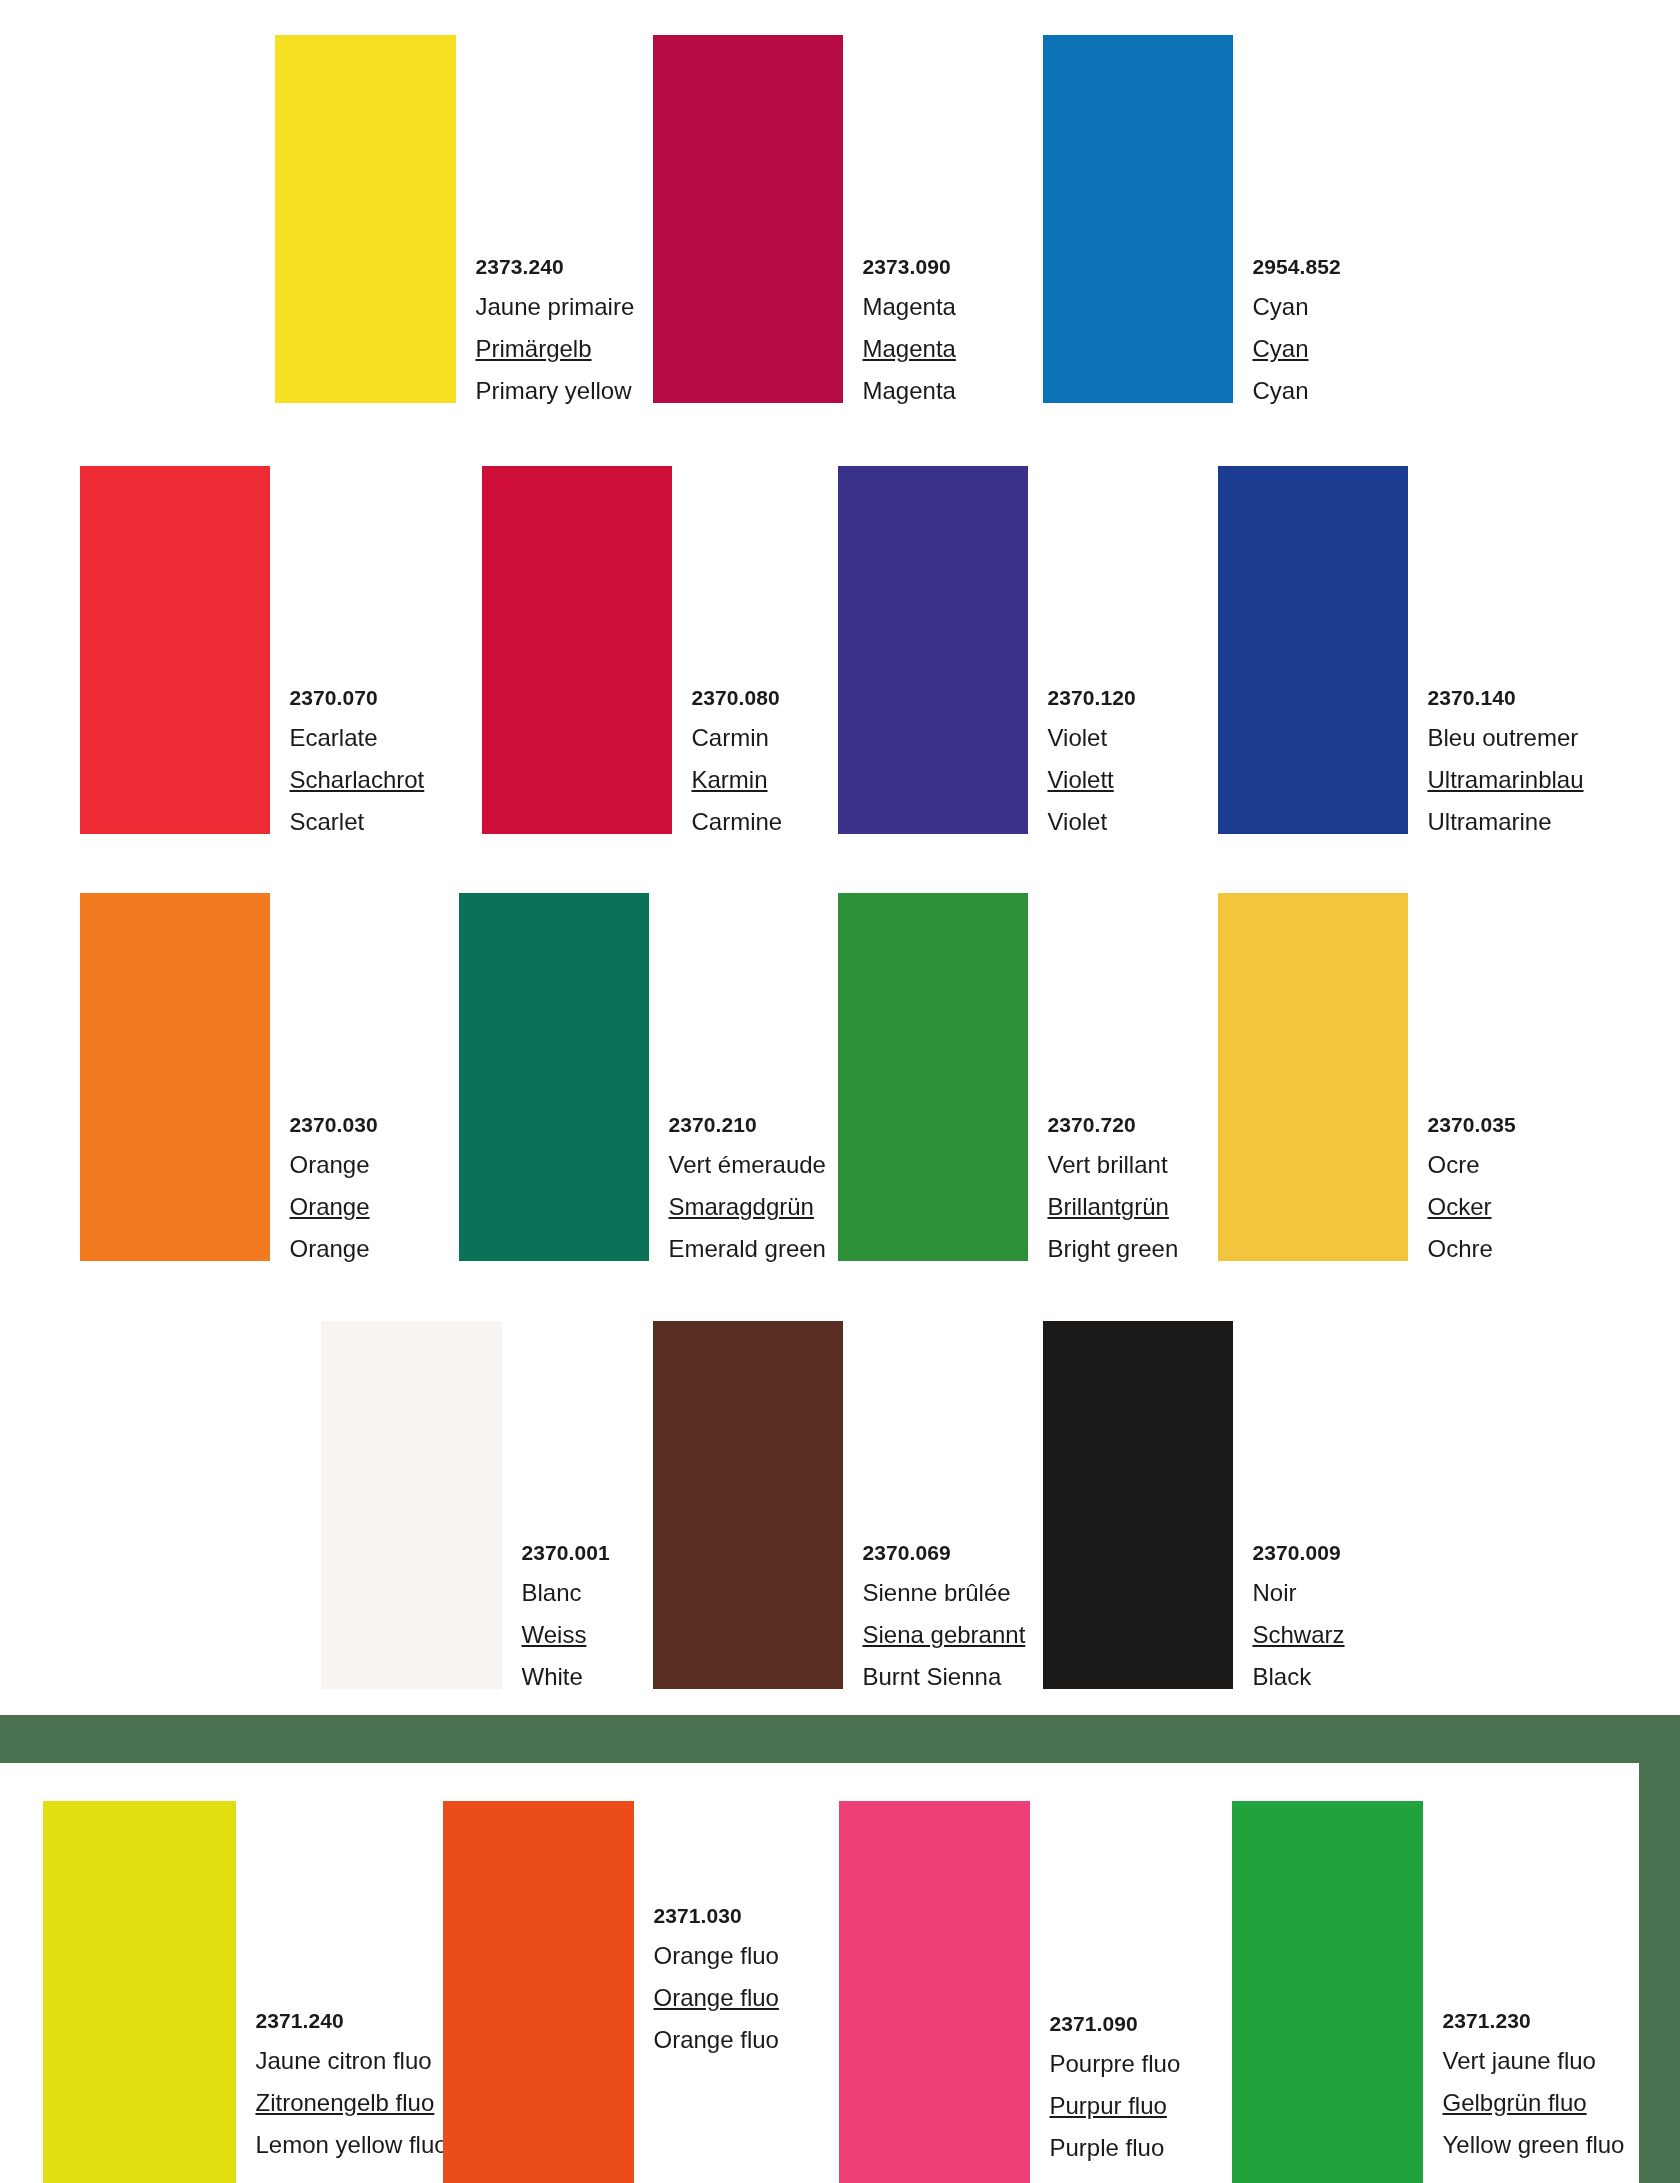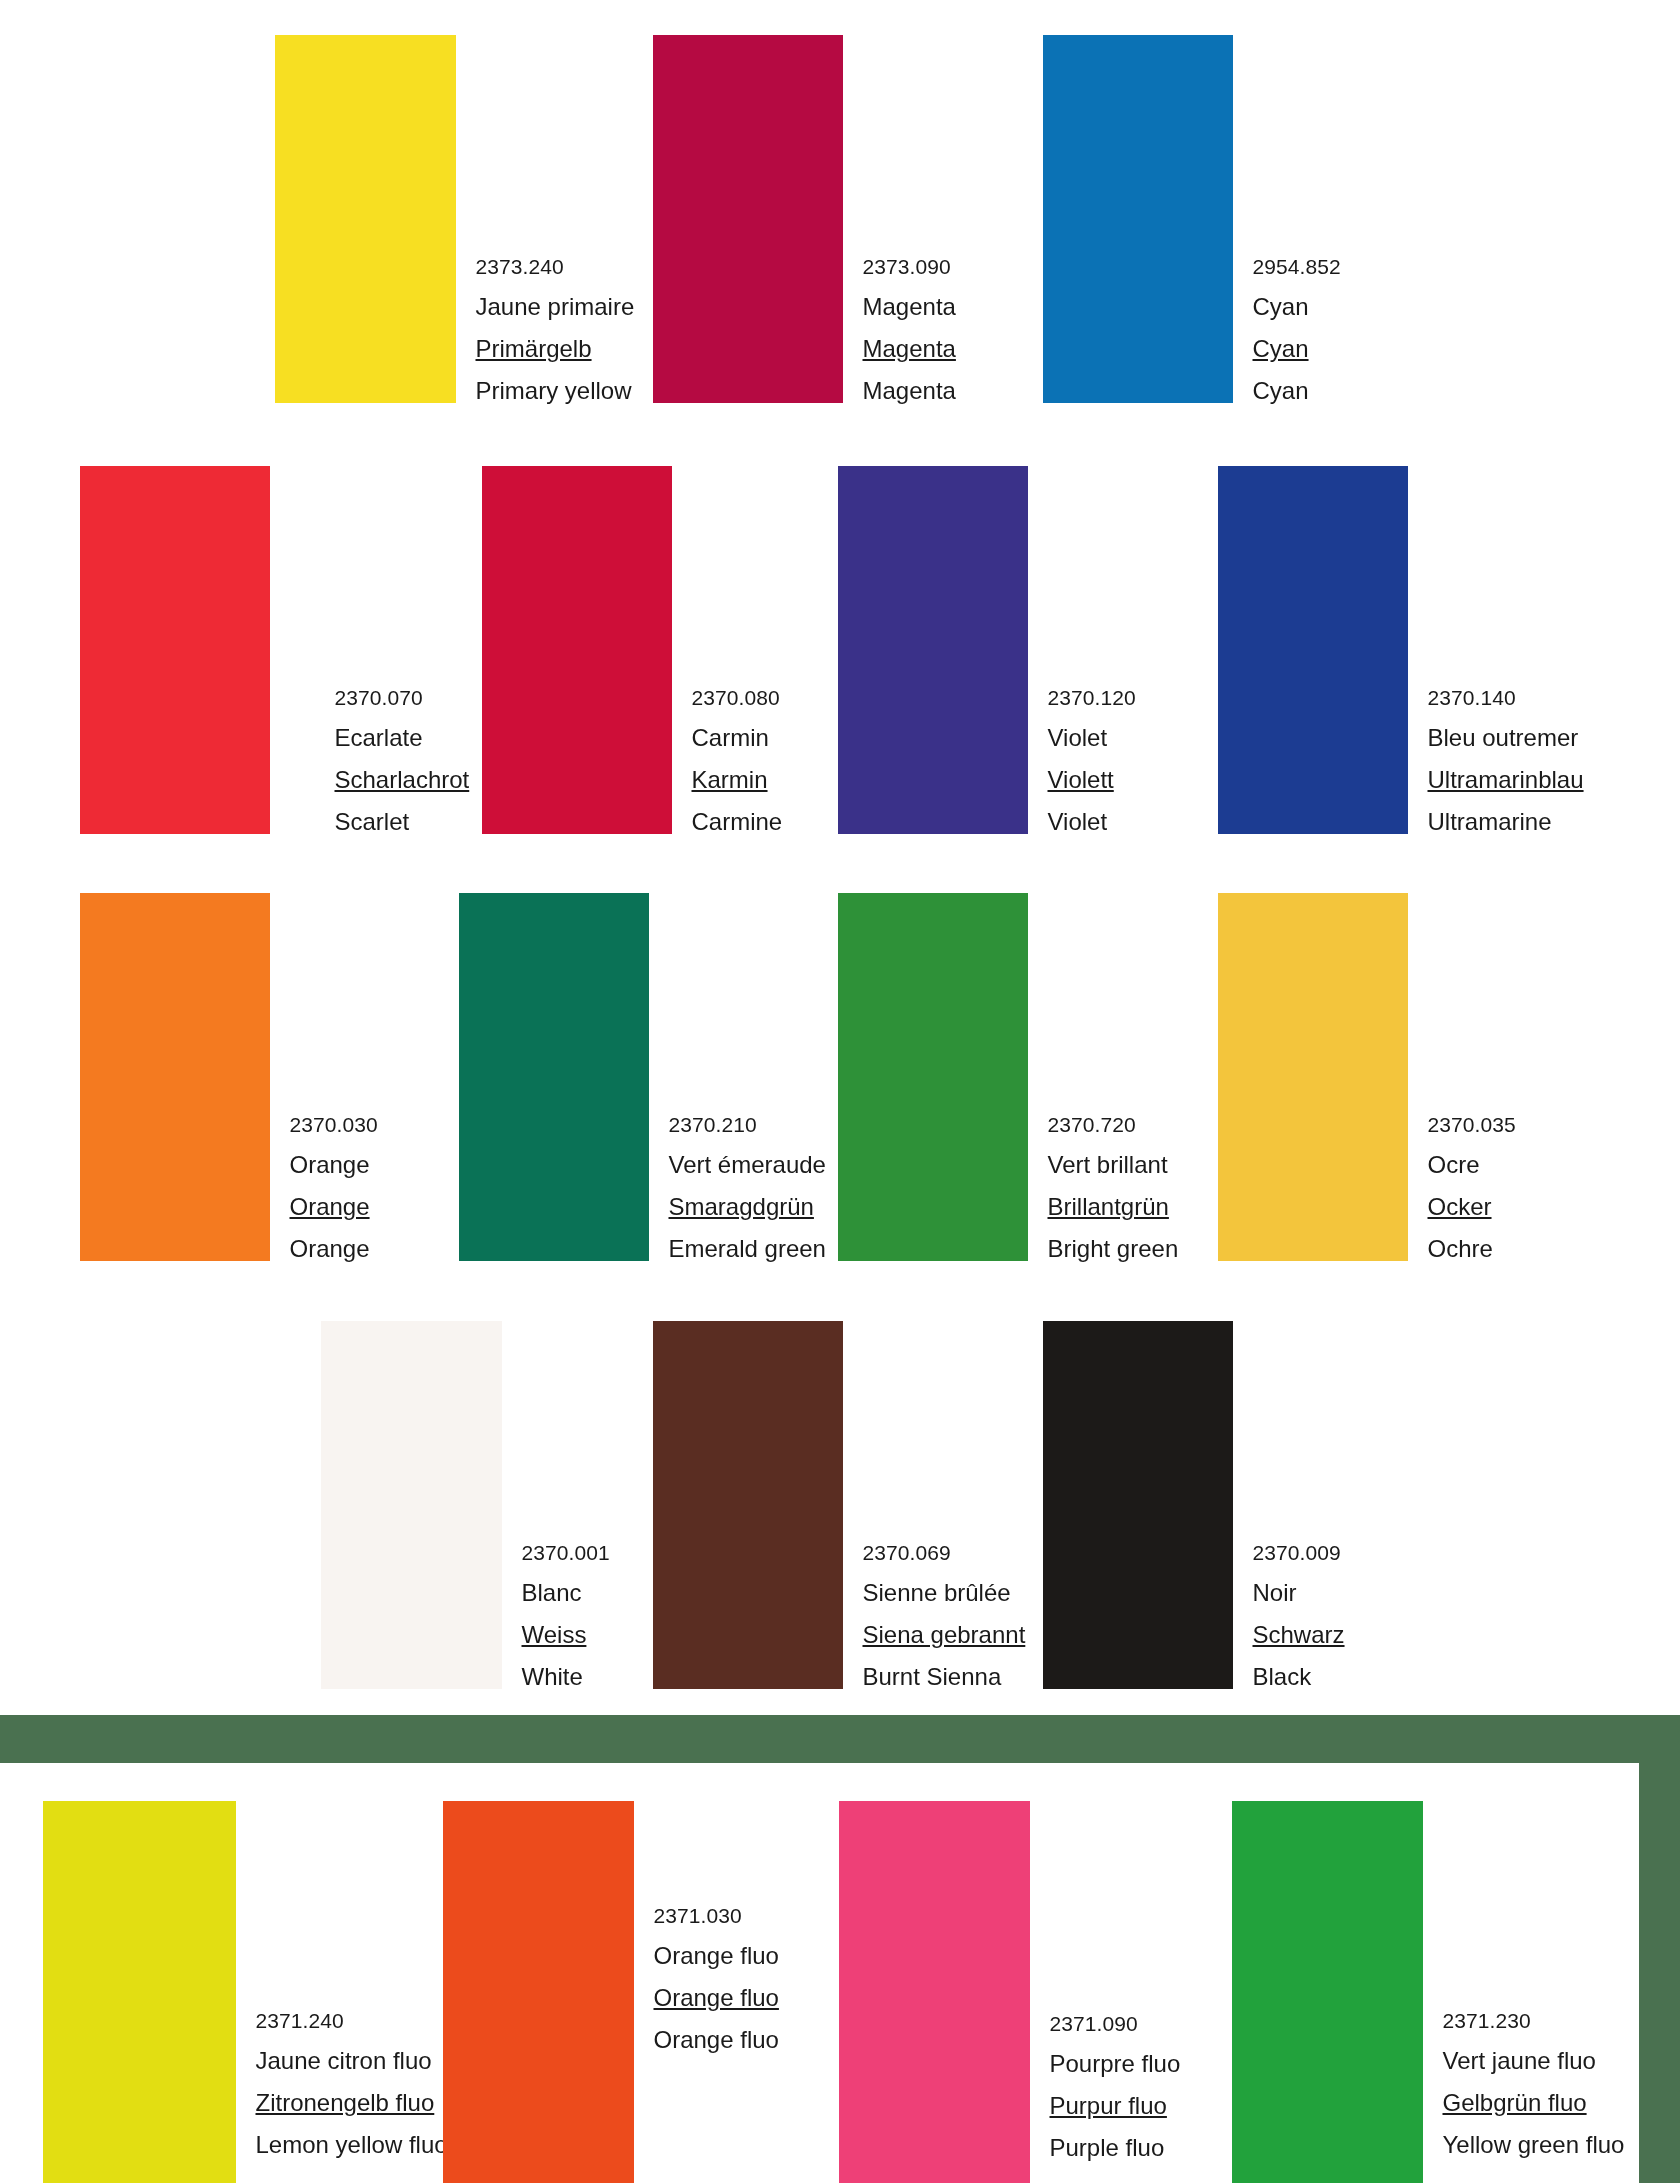--- a/index.html
+++ b/index.html
@@ -33,21 +33,21 @@
   }
   .labels {
     flex: 1 1 auto;
     display: flex;
     flex-direction: column;
     justify-content: flex-end;
     padding-left: 19.5px;
     box-sizing: border-box;
   }
   .code {
-    font-weight: 400;
+    font-weight: 700;
     font-size: 21px;
     line-height: 1.0;
     color: #1a1a1a;
     letter-spacing: 0.1px;
     white-space: nowrap;
   }
   .nm {
     font-weight: 400;
     font-size: 24px;
     line-height: 1.0;
@@ -101,21 +101,21 @@
   <div class="entry" style="left:1043px; top:35px; width:375px; height:368px;">
     <div class="chip" style="width:190px;height:368px;background:#0b72b5;"></div>
     <div class="labels">
       <div class="code">2954.852</div>
       <div class="nm fr">Cyan</div>
       <div class="nm de">Cyan</div>
       <div class="nm en">Cyan</div>
     </div>
   </div>
 
-  <div class="entry" style="left:80px; top:466px; width:379px; height:368px;gap:45px;">
+  <div class="entry" style="left:80px; top:466px; width:379px; height:368px;">
     <div class="chip" style="width:190px;height:368px;background:#ee2a35;"></div>
     <div class="labels">
       <div class="code">2370.070</div>
       <div class="nm fr">Ecarlate</div>
       <div class="nm de">Scharlachrot</div>
       <div class="nm en">Scarlet</div>
     </div>
   </div>
 
   <div class="entry" style="left:482px; top:466px; width:379px; height:368px;">

